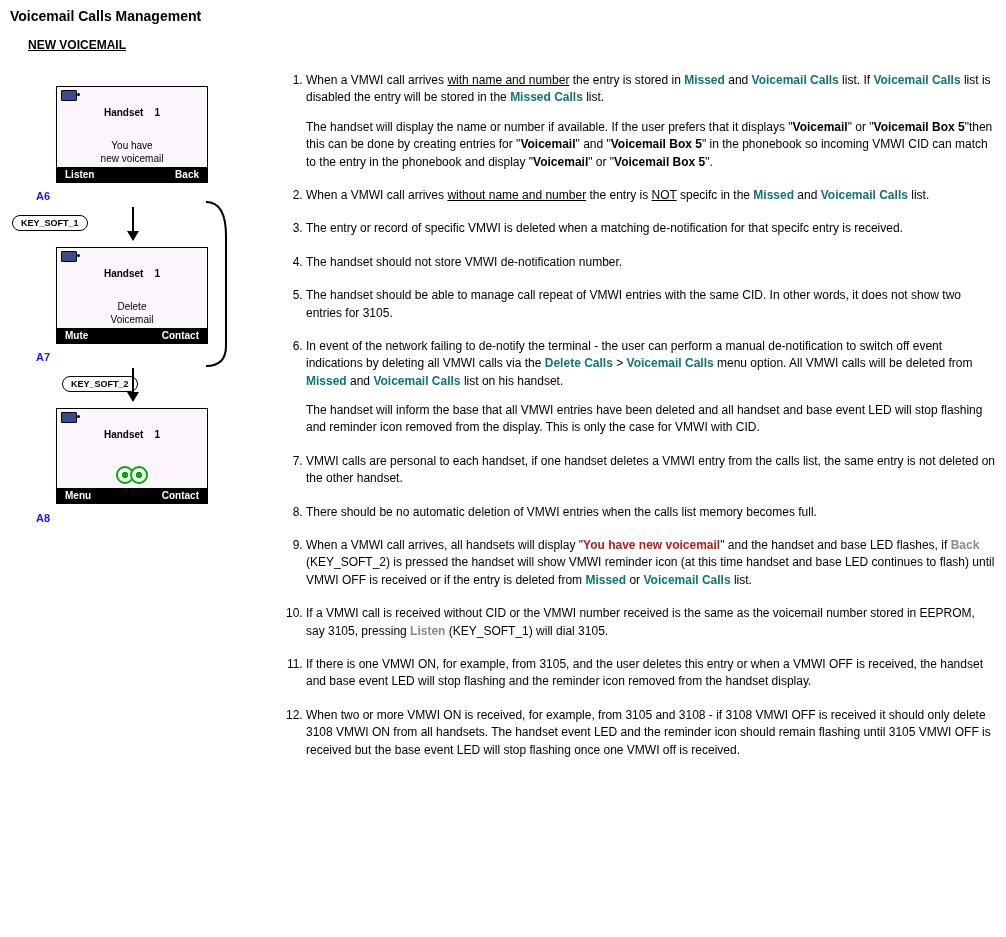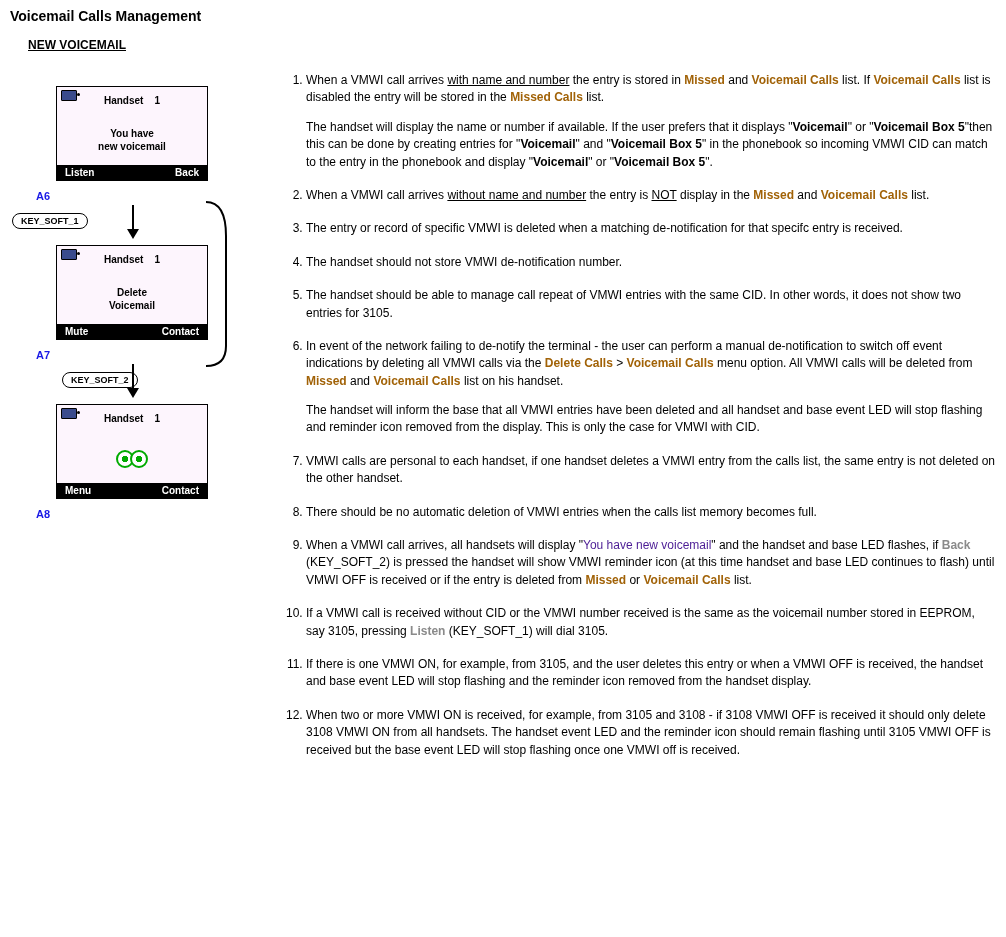--- a/index.html
+++ b/index.html
@@ -15,33 +15,33 @@
 h1.page-title { font-size:14px; font-weight:bold; margin:0 0 14px 0; }
 .section-sub { font-size:12px; font-weight:bold; text-decoration:underline; margin:0 0 20px 18px; }
 .layout { display:flex; align-items:flex-start; }
 .col-left { width:240px; flex:0 0 240px; padding-top:14px; }
 .col-right { flex:1; padding-left:30px; }
 ol.rules { list-style:decimal; padding-left:26px; margin:0; }
 ol.rules > li { margin-bottom:16px; line-height:1.45; font-size:12px; }
 ol.rules p { margin:0 0 12px 0; }
 .b { font-weight:bold; }
 .u { text-decoration:underline; }
-.blue { color:#a16207; font-weight:bold; }
-.redb { color:#4c1d95; font-weight:normal; }
+.blue { color:#0f766e; font-weight:bold; }
+.redb { color:#b91c1c; font-weight:bold; }
 .greyb { color:#8a8a8a; font-weight:bold; }
 
 
 .phone-wrap { position:relative; margin-bottom:30px; }
 .phone-label { position:absolute; left:26px; top:104px; font-size:11px; font-weight:bold; color:#1a1ae6; }
 .phone { width:150px; margin-left:46px; border:1px solid #000; background:#fff; }
 .phone .screen { background:#fdf5fd; min-height:78px; position:relative; padding:4px 6px 2px 6px; box-sizing:border-box; text-align:center; font-size:10px; }
 .phone .screen .status-icon { position:absolute; left:4px; top:3px; width:14px; height:9px; background:#3a4b8c; border:1px solid #000; border-radius:1px; }
 .phone .screen .status-icon::after { content:""; position:absolute; right:-4px; top:2px; width:3px; height:3px; background:#000; border-radius:50%; }
-.phone .screen .hs-row { font-weight:bold; font-size:10px; margin-top:4px; }
-.phone .screen .msg { font-weight:bold; font-size:10px; margin-top:22px; line-height:1.25; }
+.phone .screen .hs-row { font-weight:bold; font-size:10px; margin-top:16px; }
+.phone .screen .msg { font-weight:normal; font-size:10px; margin-top:22px; line-height:1.25; }
 .phone .screen .vm-icon { margin-top:26px; display:inline-block; }
 .vm-icon .tape { width:14px; height:14px; border:2px solid #0a0; border-radius:50%; display:inline-block; background:radial-gradient(circle,#0a0 3px,#fff 3px); margin:0 -2px; }
 .phone .softbar { background:#000; color:#fff; display:flex; justify-content:space-between; padding:2px 8px; font-size:10px; font-weight:bold; }
 
 
 .connector { position:relative; height:30px; margin-left:46px; }
 .arrow-line { position:absolute; left:76px; top:-6px; width:2px; height:26px; background:#000; }
 .arrow-head { position:absolute; left:71px; top:18px; width:0; height:0; border-left:6px solid transparent; border-right:6px solid transparent; border-top:10px solid #000; }
 .key-pill { position:absolute; font-size:9px; font-weight:bold; background:#fff; border:1px solid #000; border-radius:10px; padding:2px 8px; white-space:nowrap; }
 .pill-left { left:-44px; top:2px; }
@@ -145,21 +145,21 @@
       <li>
         <p>
           <span>When a VMWI call arrives </span><span class="u">with name and number</span><span> the entry is stored in </span><span class="blue">Missed</span><span> and </span><span class="blue">Voicemail Calls</span><span> list. If </span><span class="blue">Voicemail Calls</span><span> list is disabled the entry will be stored in the </span><span class="blue">Missed Calls</span><span> list.</span>
         </p>
         <p>
           <span>The handset will display the name or number if available. If the user prefers that it displays "</span><span class="b">Voicemail</span><span>" or "</span><span class="b">Voicemail Box 5</span><span>"then this can be done by creating entries for "</span><span class="b">Voicemail</span><span>" and "</span><span class="b">Voicemail Box 5</span><span>" in the phonebook so incoming VMWI CID can match to the entry in the phonebook and display "</span><span class="b">Voicemail</span><span>" or "</span><span class="b">Voicemail Box 5</span><span>".</span>
         </p>
       </li>
 
       <li>
-        <span>When a VMWI call arrives </span><span class="u">without name and number</span><span> the entry is </span><span class="u">NOT</span><span> display in the </span><span class="blue">Missed</span><span> and </span><span class="blue">Voicemail Calls</span><span> list.</span>
+        <span>When a VMWI call arrives </span><span class="u">without name and number</span><span> the entry is </span><span class="u">NOT</span><span> specifc in the </span><span class="blue">Missed</span><span> and </span><span class="blue">Voicemail Calls</span><span> list.</span>
       </li>
 
       <li>The entry or record of specific VMWI is deleted when a matching de-notification for that specifc entry is received.</li>
       <li>The handset should not store VMWI de-notification number.</li>
       <li>The handset should be able to manage call repeat of VMWI entries with the same CID. In other words, it does not show two entries for 3105.</li>
 
       <li>
         <p>
           <span>In event of the network failing to de-notify the terminal - the user can perform a manual de-notification to switch off event indications by deleting all VMWI calls via the </span><span class="blue">Delete Calls</span><span> &gt; </span><span class="blue">Voicemail Calls</span><span> menu option. All VMWI calls will be deleted from </span><span class="blue">Missed</span><span> and </span><span class="blue">Voicemail Calls</span><span> list on his handset.</span>
         </p>

